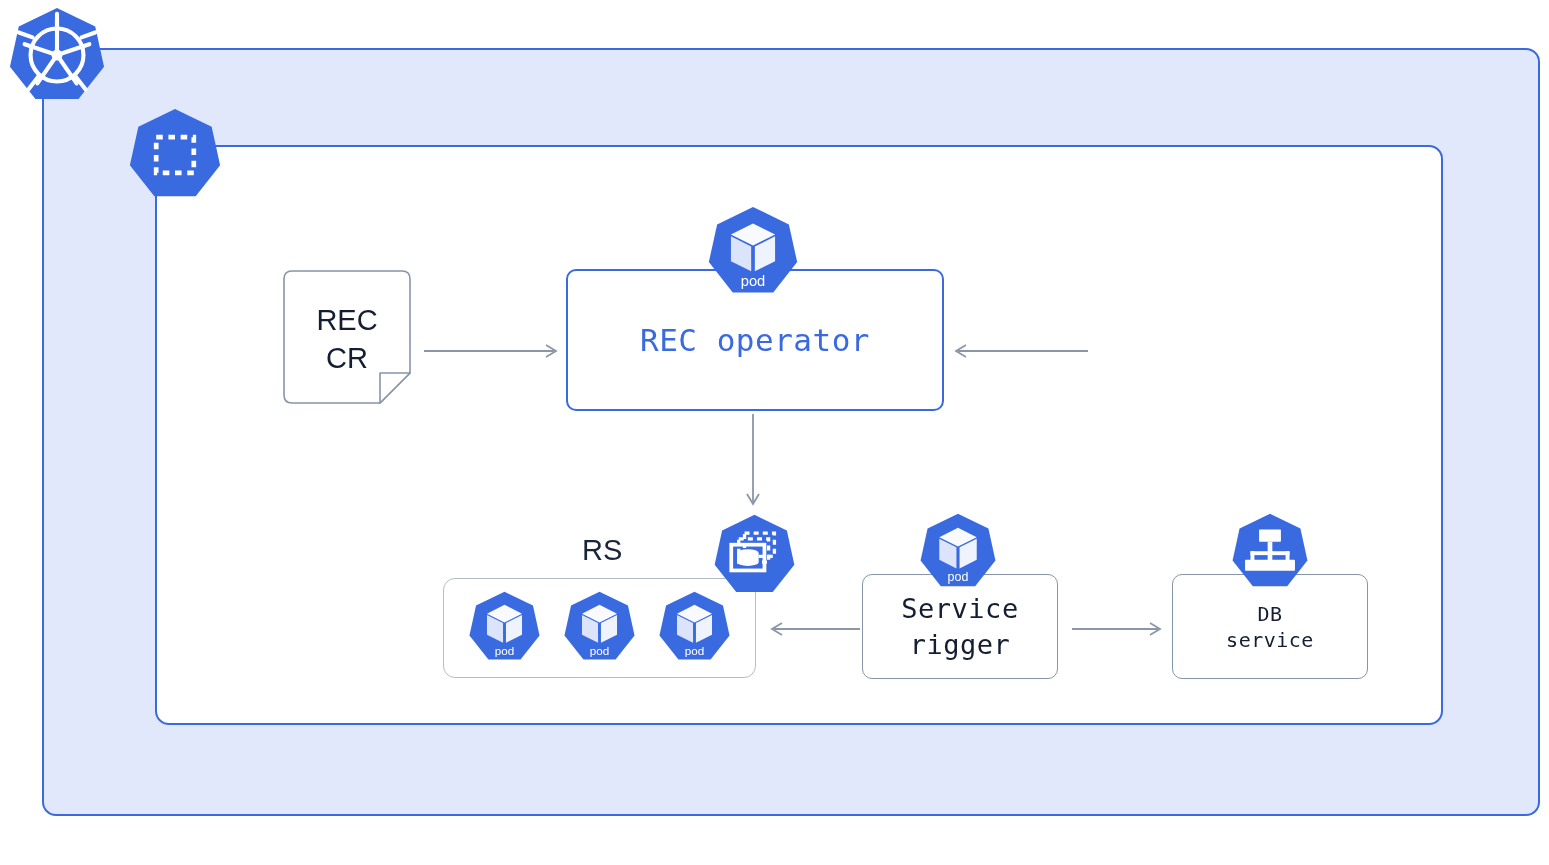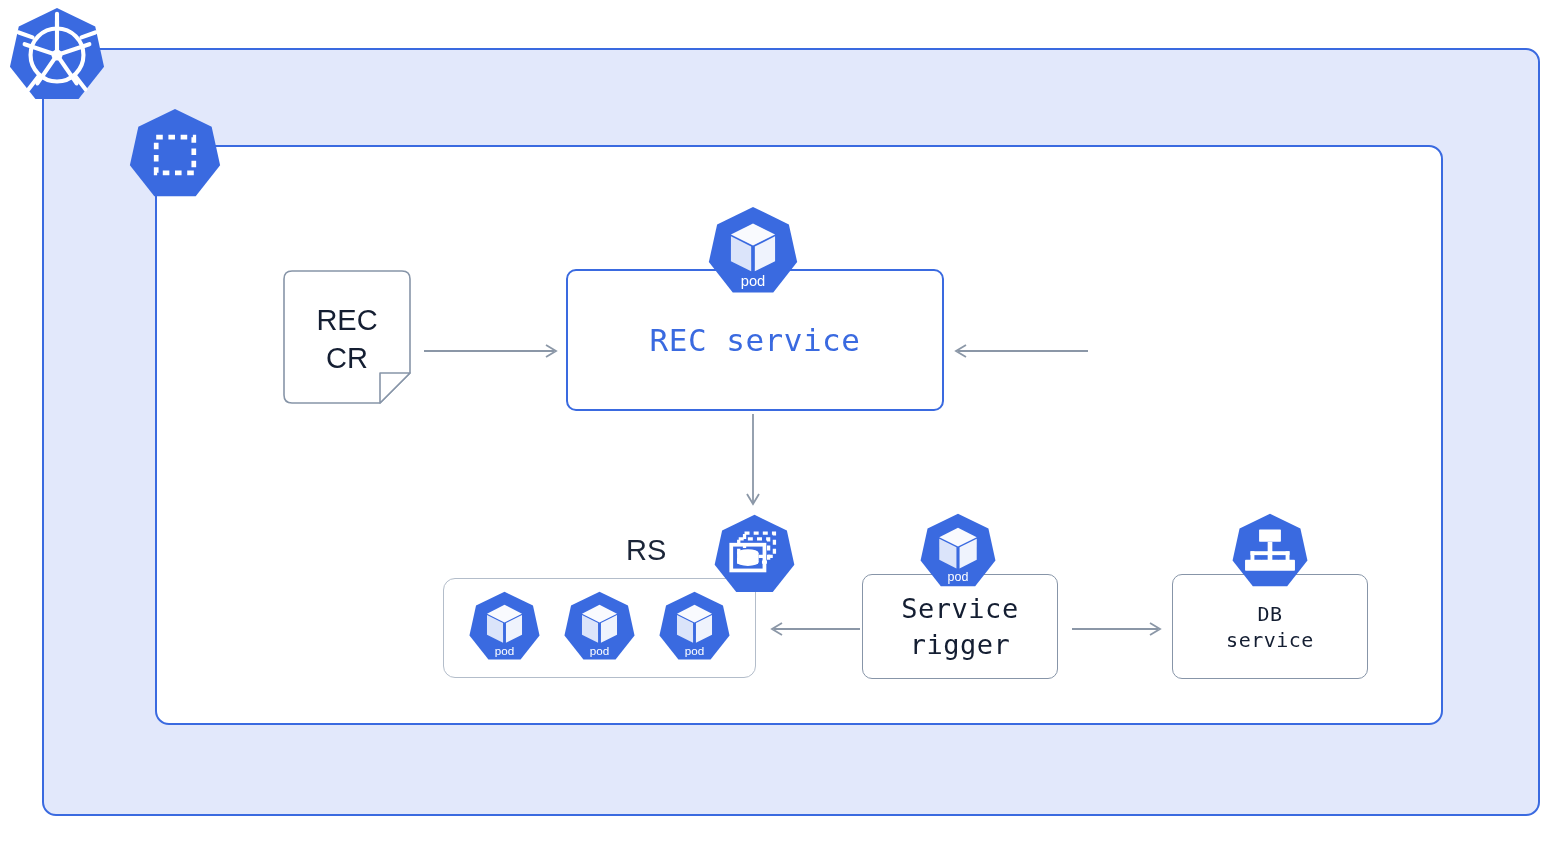--- a/index.html
+++ b/index.html
@@ -94,21 +94,20 @@
     box-sizing: border-box;
     background: #ffffff;
     border: 1.6px solid #b3bdca;
     border-radius: 12px;
   }
   .rs-title {
     position: absolute;
     font-family: "Liberation Sans", sans-serif;
     font-size: 29px;
     color: #1b2538;
-    margin-left: 44px;
   }
   .rs-pods {
     position: absolute;
     display: flex;
     align-items: center;
     gap: 22px;
   }
 
   
   .hex {
@@ -163,21 +162,21 @@
       <path d="M8 10 Q8 2 16 2 L126 2 Q134 2 134 10 L134 104 L104 134 L16 134 Q8 134 8 126 Z" fill="#ffffff" stroke="#8795a8" stroke-width="1.6" stroke-linejoin="round"></path>
       <path d="M134 104 L104 134 L104 104 Z" fill="#ffffff" stroke="#8795a8" stroke-width="1.6" stroke-linejoin="round"></path>
     </svg>
     <div class="doc-text" style="padding-bottom:14px;">
       <span class="node-label sans" style="font-size:29px;">REC
 CR</span>
     </div>
   </div>
 
   <div class="node accent" style="left:566px; top:269px; width:378px; height:142px;">
-    <span class="node-label blue" style="font-size:31px;">REC service</span>
+    <span class="node-label blue" style="font-size:31px;">REC operator</span>
   </div>
 
   <div class="hex" style="left:707px; top:205px;">
     <svg width="92" height="94" viewBox="0 0 100 102">
       <path d="M50 2 L89 21 L98 62 L72 95 L28 95 L2 62 L11 21 Z" fill="#3a6ae0"></path>
       <g fill="#ffffff">
         <path d="M50 20 L74 32 L50 44 L26 32 Z" opacity="0.97"></path>
         <path d="M26 34 L48 45 L48 72 L26 61 Z" opacity="0.82"></path>
         <path d="M74 34 L52 45 L52 72 L74 61 Z" opacity="0.92"></path>
       </g>

